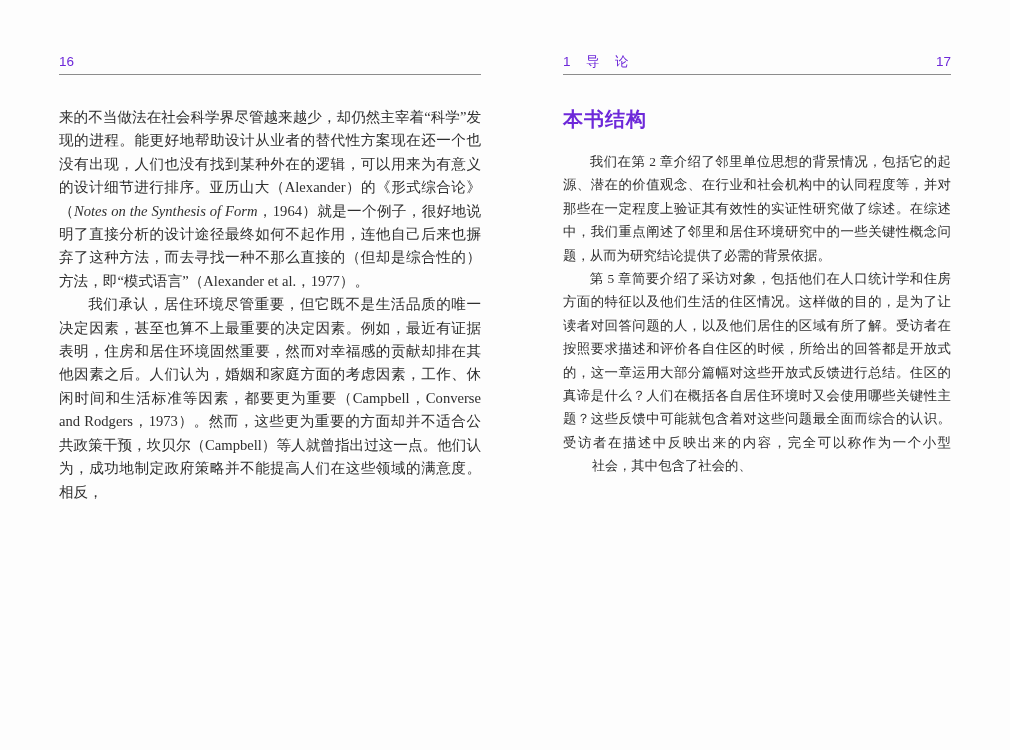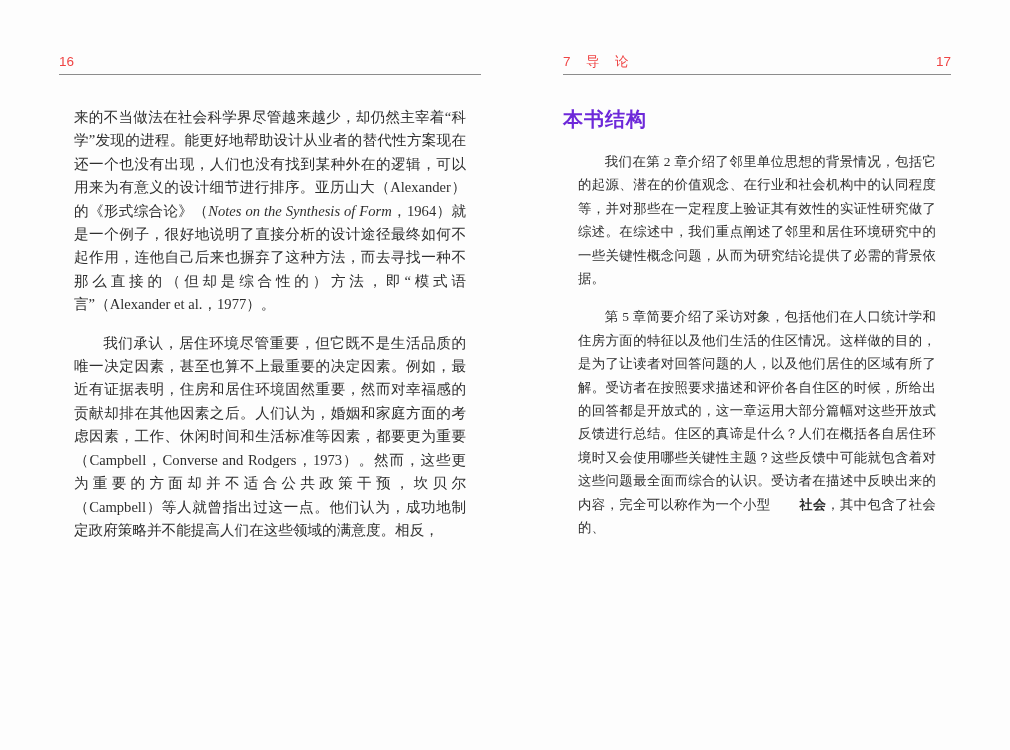--- a/index.html
+++ b/index.html
@@ -21,38 +21,38 @@
 
   .page-header {
     display: flex;
     justify-content: space-between;
     align-items: flex-end;
     border-bottom: 1px solid #8c8c8c;
     padding-bottom: 4px;
     font-family: "Liberation Sans", "DejaVu Sans", sans-serif;
     font-size: 13.5px;
     line-height: 16px;
-    color: #ef4444;
+    color: #6d28d9;
   }
   .running-title { letter-spacing: 0.5px; }
   .chapter-header { letter-spacing: 1px; }
   .pagenum { font-weight: 500; }
 
   .page-body {
     margin-top: 31px;
     text-align: justify;
     text-justify: inter-ideograph;
   }
   .page-left  .page-body { font-size: 14.6px; line-height: 23.4px; }
   .page-right .page-body { font-size: 13.4px; line-height: 23.4px; }
 
-  .page-body p { margin: 15px; }
+  .page-body p { margin: 0; }
   .para-indent { text-indent: 2em; }
   .latin-italic { font-style: italic; }
-  .emph-bold { font-weight: bold; font-family: "Liberation Sans", "DejaVu Sans", sans-serif; font-size: 0.97em; padding-left: 29px; }
+  .emph-bold { font-weight: normal; font-family: "Liberation Sans", "DejaVu Sans", sans-serif; font-size: 0.97em; padding-left: 29px; }
 
   .section-heading {
     font-family: "Liberation Sans", "DejaVu Sans", sans-serif;
     font-weight: bold;
     font-size: 20px;
     line-height: 24px;
     letter-spacing: 1px;
     color: #6d28d9;
     margin: 32px 0 19px 0;
   }
@@ -70,21 +70,21 @@
     <div class="page-body">
       <p>
         <span>来的不当做法在社会科学界尽管越来越少，却仍然主宰着“科学”发现的进程。能更好地帮助设计从业者的替代性方案现在还一个也没有出现，人们也没有找到某种外在的逻辑，可以用来为有意义的设计细节进行排序。亚历山大（Alexander）的《形式综合论》（</span><em class="latin-italic">Notes on the Synthesis of Form</em><span>，1964）就是一个例子，很好地说明了直接分析的设计途径最终如何不起作用，连他自己后来也摒弃了这种方法，而去寻找一种不那么直接的（但却是综合性的）方法，即“模式语言”（Alexander et al.，1977）。</span>
       </p>
       <p class="para-indent">我们承认，居住环境尽管重要，但它既不是生活品质的唯一决定因素，甚至也算不上最重要的决定因素。例如，最近有证据表明，住房和居住环境固然重要，然而对幸福感的贡献却排在其他因素之后。人们认为，婚姻和家庭方面的考虑因素，工作、休闲时间和生活标准等因素，都要更为重要（Campbell，Converse and Rodgers，1973）。然而，这些更为重要的方面却并不适合公共政策干预，坎贝尔（Campbell）等人就曾指出过这一点。他们认为，成功地制定政府策略并不能提高人们在这些领域的满意度。相反，</p>
     </div>
   </section>
 
   <section class="page page-right">
     <header class="page-header">
-      <span class="chapter-header">7　导　论</span>
+      <span class="chapter-header">1　导　论</span>
       <span class="pagenum">17</span>
     </header>
 
     <div class="page-body">
 
       <h2 class="section-heading">本书结构</h2>
 
       <p class="para-indent">我们在第 2 章介绍了邻里单位思想的背景情况，包括它的起源、潜在的价值观念、在行业和社会机构中的认同程度等，并对那些在一定程度上验证其有效性的实证性研究做了综述。在综述中，我们重点阐述了邻里和居住环境研究中的一些关键性概念问题，从而为研究结论提供了必需的背景依据。</p>
       <p class="para-indent">
         <span>第 5 章简要介绍了采访对象，包括他们在人口统计学和住房方面的特征以及他们生活的住区情况。这样做的目的，是为了让读者对回答问题的人，以及他们居住的区域有所了解。受访者在按照要求描述和评价各自住区的时候，所给出的回答都是开放式的，这一章运用大部分篇幅对这些开放式反馈进行总结。住区的真谛是什么？人们在概括各自居住环境时又会使用哪些关键性主题？这些反馈中可能就包含着对这些问题最全面而综合的认识。受访者在描述中反映出来的内容，完全可以称作为一个小型</span><strong class="emph-bold">社会</strong><span>，其中包含了社会的、</span>

